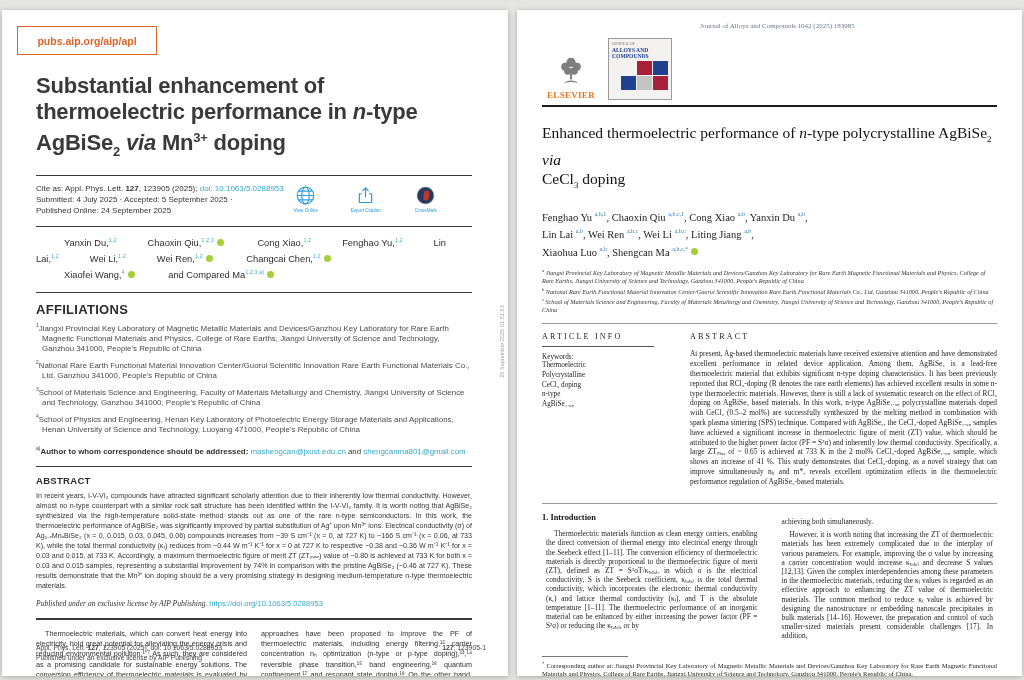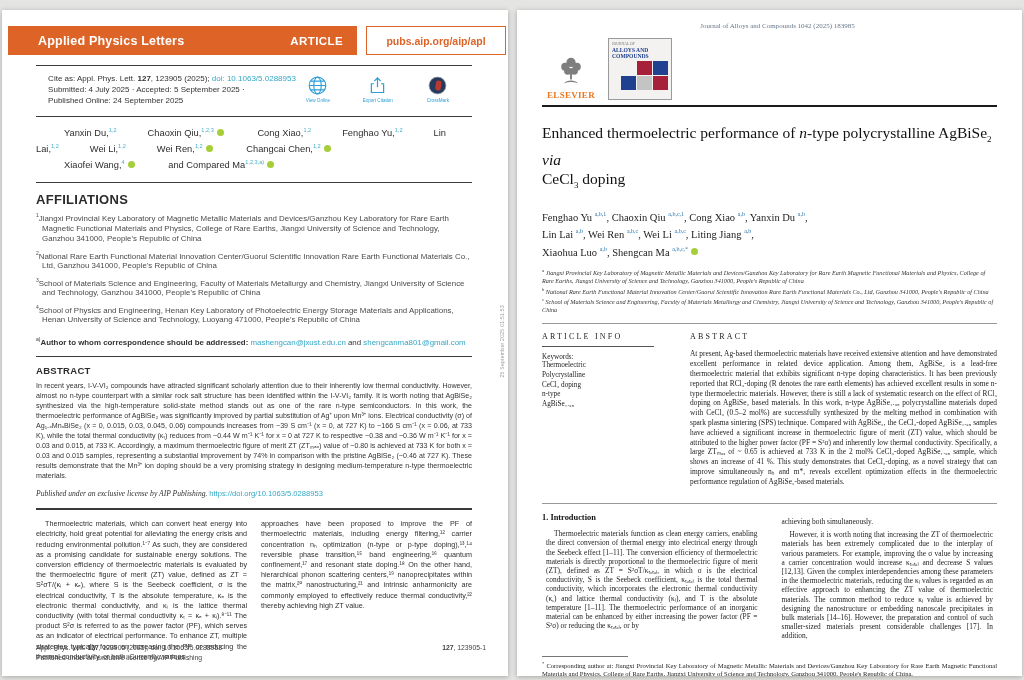--- a/index.html
+++ b/index.html
@@ -14,21 +14,21 @@
   .l-banner .jn{font-weight:bold;font-size:12.5px;letter-spacing:.2px;}
   .l-banner .al{font-weight:bold;font-size:11.5px;letter-spacing:.4px;}
   .l-url{width:138px;margin-left:9px;border:1.5px solid #dd6327;display:flex;align-items:center;justify-content:center;}
   .l-url span{color:#dd6327;font-weight:bold;font-size:10.5px;}
   .l-title{margin:18px 36px 0 34px;font-size:22px;line-height:26px;font-weight:bold;color:#3a3a3a;letter-spacing:-.2px;}
   .l-title sub{font-size:13px;}
   .l-title sup{font-size:13px;}
   .lrule{border:none;border-top:1.5px solid #3a3a3a;margin:10px 36px 0 34px;}
   .lrule.thin{border-top-width:1px;}
   .lrule.thick{border-top-width:2px;}
-  .l-citerow{display:flex;justify-content:center;margin:7px 36px 0 34px;}
+  .l-citerow{display:flex;justify-content:flex-start;margin:7px 36px 0 34px;}
   .l-cite{font-size:8px;line-height:11px;color:#333;}
   .l-cite .doi, .tlink{color:#33a7c6;text-decoration:none;}
   .l-actions{display:flex;gap:16px;align-items:flex-start;padding-top:2px;}
   .l-action{display:flex;flex-direction:column;align-items:center;width:44px;cursor:pointer;}
   .l-action svg{width:21px;height:21px;}
   .l-action .cap{font-size:4.6px;color:#2d9fd8;margin-top:2px;white-space:nowrap;}
   .l-authors{margin:7px 36px 0 34px;font-size:9.3px;line-height:13px;color:#2e2e2e;}
   .au{font-weight:normal;margin-left:28px;}
   .asup{font-size:5.6px;color:#45b1cc;vertical-align:super;margin-right:3px;}
   .orcid{display:inline-block;width:7px;height:7px;border-radius:50%;background:#a6ce39;margin-right:3px;}
@@ -93,29 +93,26 @@
   .r-fn{font-size:6.6px;line-height:8.6px;color:#222;text-align:justify;}
   .r-fn sup{font-size:4.6px;}
   a{cursor:pointer;}
 </style>
 </head>
 <body>
 
 <div class="page pg-left">
 
   <div class="l-bannerrow">
-    <div class="l-banner">
-      <span class="jn">Applied Physics Letters</span>
-      <span class="al">ARTICLE</span>
-    </div>
     <div class="l-url">
         <span>pubs.aip.org/aip/apl</span>
       </div>
   </div>
 
+  <h1 class="l-title"><span>Substantial enhancement of thermoelectric performance in </span><i>n</i><span>-type AgBiSe</span><sub>2</sub><i> via </i><span>Mn</span><sup>3+</sup><span> doping</span></h1>
 
   <hr class="lrule">
 
   <div class="l-citerow">
     <div class="l-cite">
       <div><span>Cite as: Appl. Phys. Lett. </span><b>127</b><span>, 123905 (2025); </span><a class="doi">doi: 10.1063/5.0288953</a></div>
       <div>Submitted: 4 July 2025 · Accepted: 5 September 2025 ·</div>
       <div>Published Online: 24 September 2025</div>
     </div>
     <div class="l-actions">

